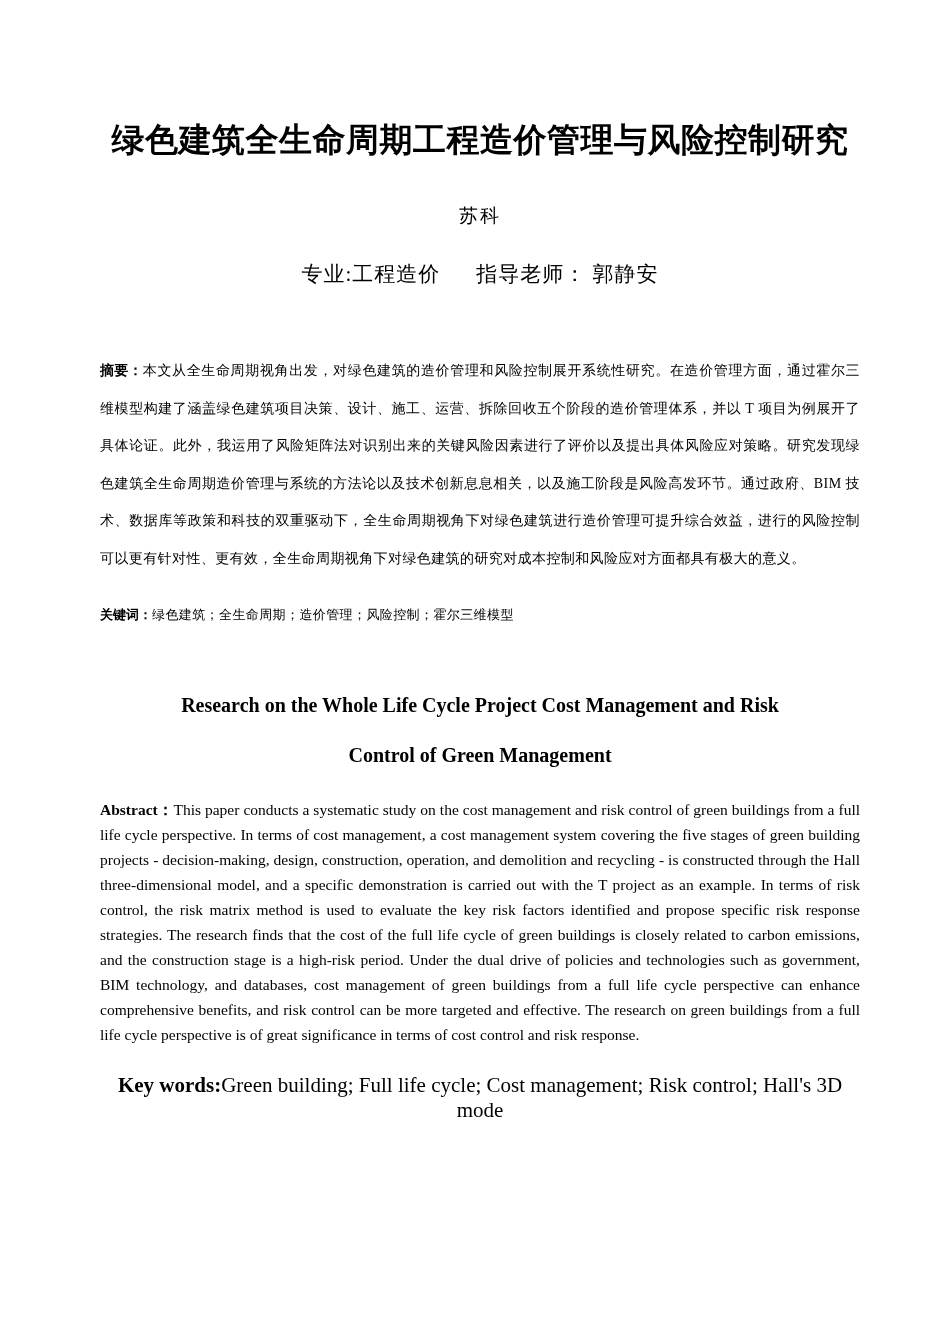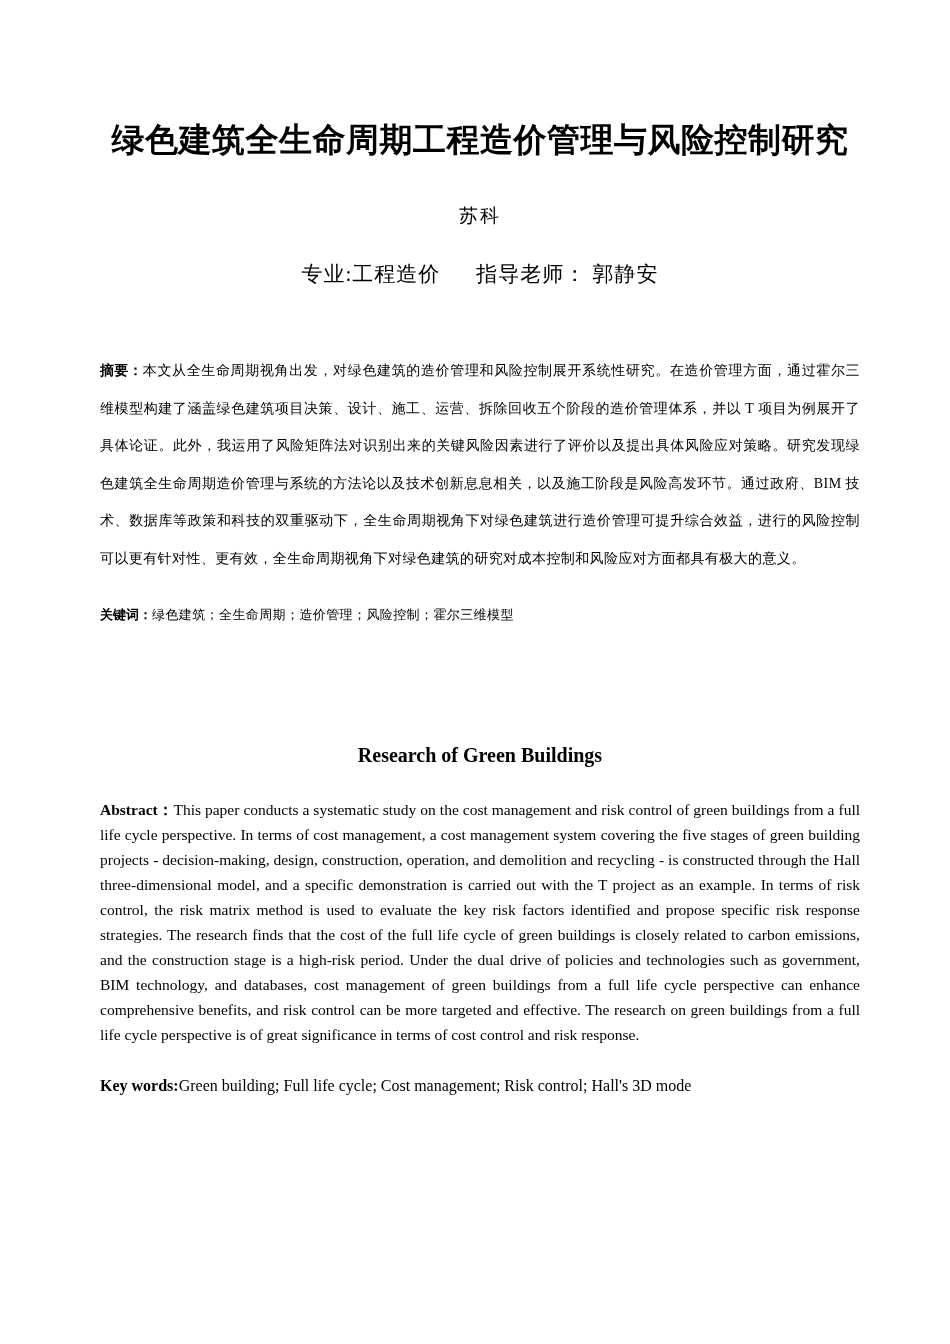--- a/index.html
+++ b/index.html
@@ -72,43 +72,44 @@
     margin-top: 17px;
     font-family: Liberation Serif, serif;
     font-size: 15.5px;
     line-height: 25px;
     text-align: justify;
   }
   .label-en { font-weight: bold; }
   .keywords-en {
     margin-top: 26px;
     font-family: "Liberation Serif", "DejaVu Serif", serif;
-    font-size: 16px;
+    font-size: 21px;
     line-height: 25px;
+    text-align: center;
   }
 </style>
 </head>
 <body>
 
 <div class="page">
 
   <h1 class="title-cn">绿色建筑全生命周期工程造价管理与风险控制研究</h1>
 
   <div class="author">苏科</div>
 
   <div class="meta-line">
     <span class="major">专业:工程造价</span><span class="supervisor">指导老师： 郭静安</span>
   </div>
 
   <p class="abstract-cn"><span class="label-cn">摘要：</span><span>本文从全生命周期视角出发，对绿色建筑的造价管理和风险控制展开系统性研究。在造价管理方面，通过霍尔三维模型构建了涵盖绿色建筑项目决策、设计、施工、运营、拆除回收五个阶段的造价管理体系，并以 T 项目为例展开了具体论证。此外，我运用了风险矩阵法对识别出来的关键风险因素进行了评价以及提出具体风险应对策略。研究发现绿色建筑全生命周期造价管理与系统的方法论以及技术创新息息相关，以及施工阶段是风险高发环节。通过政府、BIM 技术、数据库等政策和科技的双重驱动下，全生命周期视角下对绿色建筑进行造价管理可提升综合效益，进行的风险控制可以更有针对性、更有效，全生命周期视角下对绿色建筑的研究对成本控制和风险应对方面都具有极大的意义。</span></p>
 
   <p class="keywords-cn"><span class="label-cn">关键词：</span><span>绿色建筑；全生命周期；造价管理；风险控制；霍尔三维模型</span></p>
 
   <h2 class="title-en">
-    <br>
-    <span>Research of Green Buildings</span>
+    <span>Research on the Whole Life Cycle Project Cost Management and Risk</span><br>
+    <span>Control of Green Management</span>
   </h2>
 
   <p class="abstract-en"><span class="label-en">Abstract：</span><span>This paper conducts a systematic study on the cost management and risk control of green buildings from a full life cycle perspective. In terms of cost management, a cost management system covering the five stages of green building projects - decision-making, design, construction, operation, and demolition and recycling - is constructed through the Hall three-dimensional model, and a specific demonstration is carried out with the T project as an example. In terms of risk control, the risk matrix method is used to evaluate the key risk factors identified and propose specific risk response strategies. The research finds that the cost of the full life cycle of green buildings is closely related to carbon emissions, and the construction stage is a high-risk period. Under the dual drive of policies and technologies such as government, BIM technology, and databases, cost management of green buildings from a full life cycle perspective can enhance comprehensive benefits, and risk control can be more targeted and effective. The research on green buildings from a full life cycle perspective is of great significance in terms of cost control and risk response.</span></p>
 
   <p class="keywords-en"><span class="label-en">Key words:</span><span>Green building; Full life cycle; Cost management; Risk control; Hall's 3D mode</span></p>
 
 </div>
 
 </body></html>

